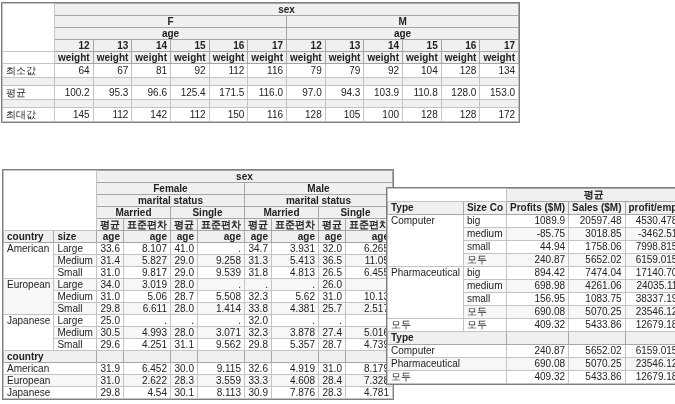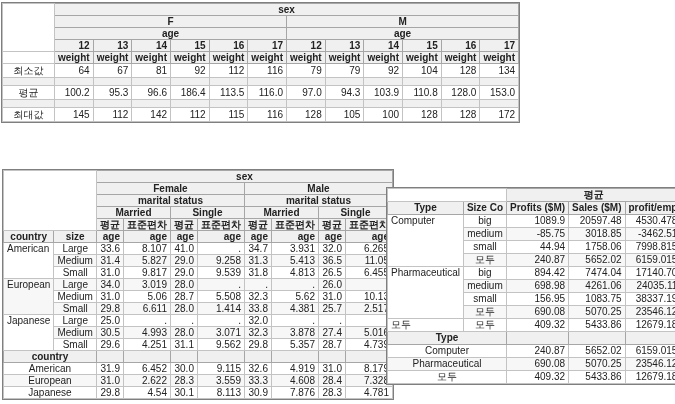--- a/index.html
+++ b/index.html
@@ -12,21 +12,21 @@
     background:#ffffff;outline:1px solid #7f7f7f;
     font-size:10px;color:#222222;
   }
   .pivot td{
     border:1px solid #c3c3c3;padding:0 3px;height:11px;line-height:11px;
     white-space:nowrap;overflow:hidden;
   }
   td.hdr{background:#f0f0f0;font-weight:bold;border-color:#a6a6a6;}
   .ctr{text-align:center;}
   .num{text-align:right;}
-  .lab{text-align:center;}
+  .lab{text-align:left;}
   td.corner{background:#ffffff;}
   tr.alt td{background:#f7f7f7;}
   tr.sp td{background:#f0f0f0;height:7px;line-height:7px;}
   td.grp{background:#ffffff;vertical-align:top;text-align:left;}
   #t1{left:2px;top:3px;}
   #t1 tr.val td{height:13px;line-height:13px;}
   #t2{left:3px;top:170px;}
   #t3{left:387px;top:188px;}
   #t3 td{height:12px;line-height:12px;}
 </style>
@@ -120,22 +120,22 @@
           <td></td>
           <td></td>
           <td></td>
           <td></td>
         </tr>
         <tr class="val">
           <td class="lab">평균</td>
           <td class="num">100.2</td>
           <td class="num">95.3</td>
           <td class="num">96.6</td>
-          <td class="num">186.4</td>
-          <td class="num">113.5</td>
+          <td class="num">125.4</td>
+          <td class="num">171.5</td>
           <td class="num">116.0</td>
           <td class="num">97.0</td>
           <td class="num">94.3</td>
           <td class="num">103.9</td>
           <td class="num">110.8</td>
           <td class="num">128.0</td>
           <td class="num">153.0</td>
         </tr>
         <tr class="sp">
           <td></td>
@@ -151,21 +151,21 @@
           <td></td>
           <td></td>
           <td></td>
         </tr>
         <tr class="val">
           <td class="lab">최대값</td>
           <td class="num">145</td>
           <td class="num">112</td>
           <td class="num">142</td>
           <td class="num">112</td>
-          <td class="num">115</td>
+          <td class="num">150</td>
           <td class="num">116</td>
           <td class="num">128</td>
           <td class="num">105</td>
           <td class="num">100</td>
           <td class="num">128</td>
           <td class="num">128</td>
           <td class="num">172</td>
         </tr>
       </tbody>
     </table>

